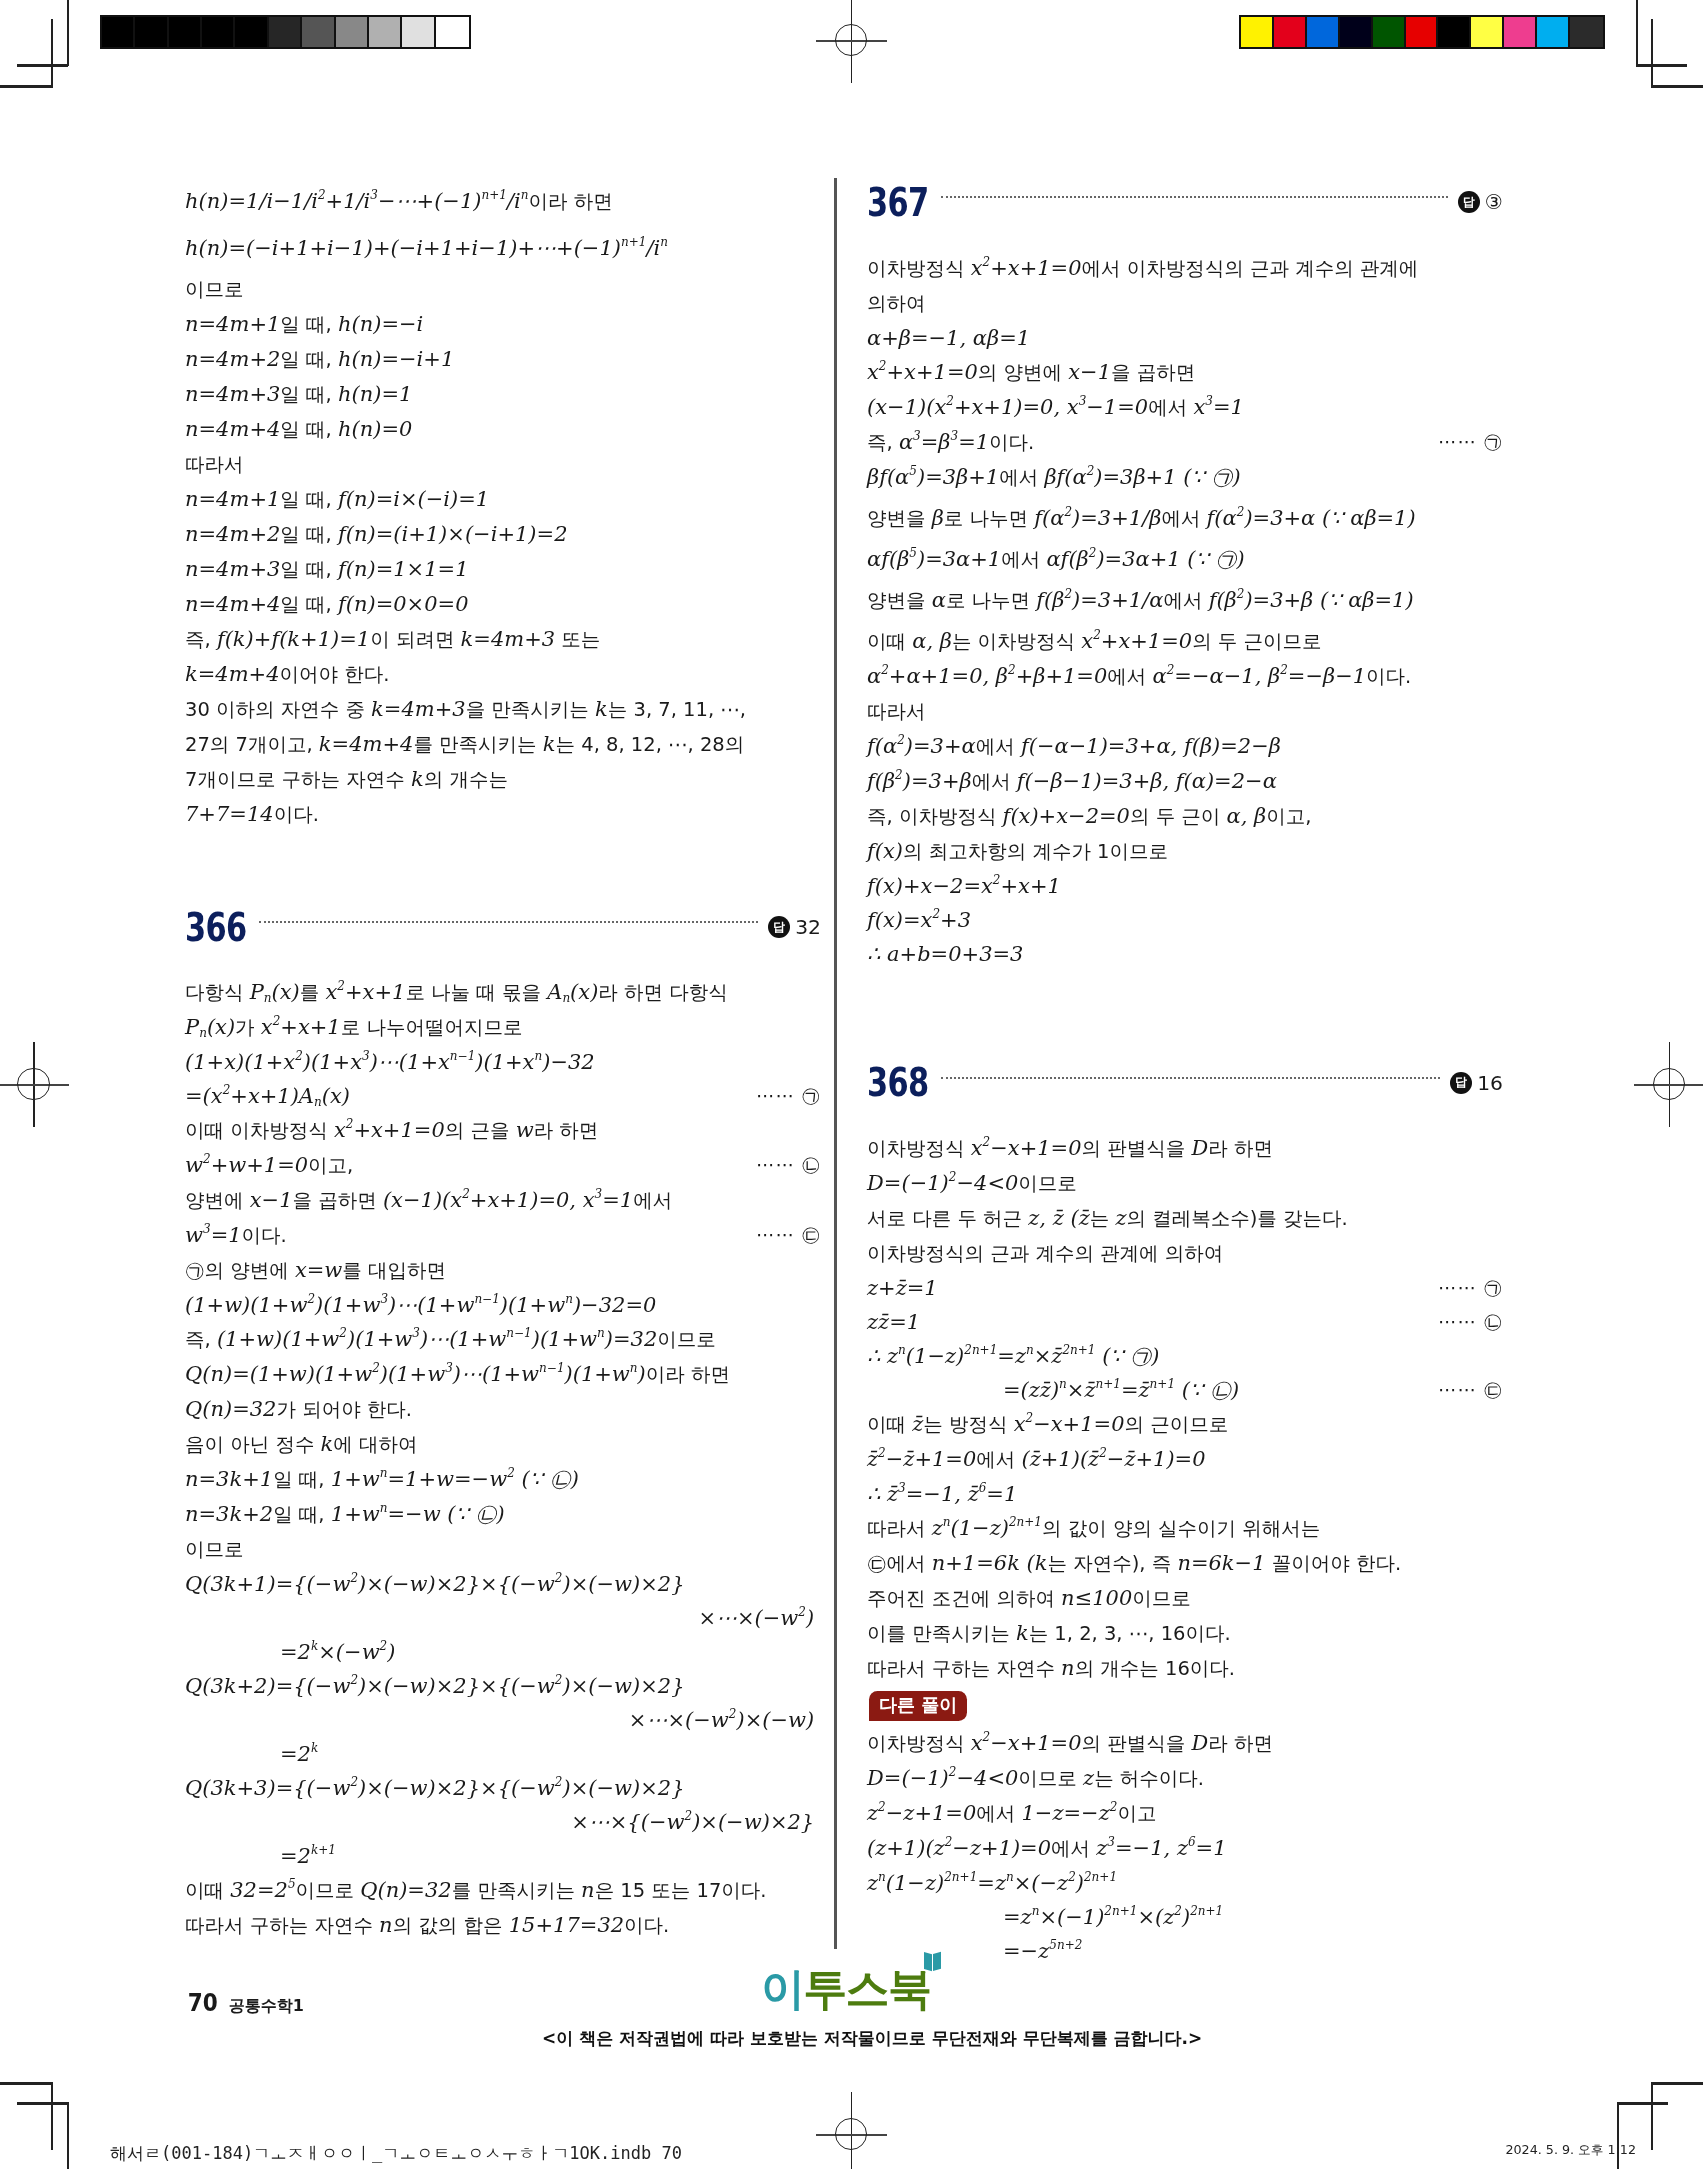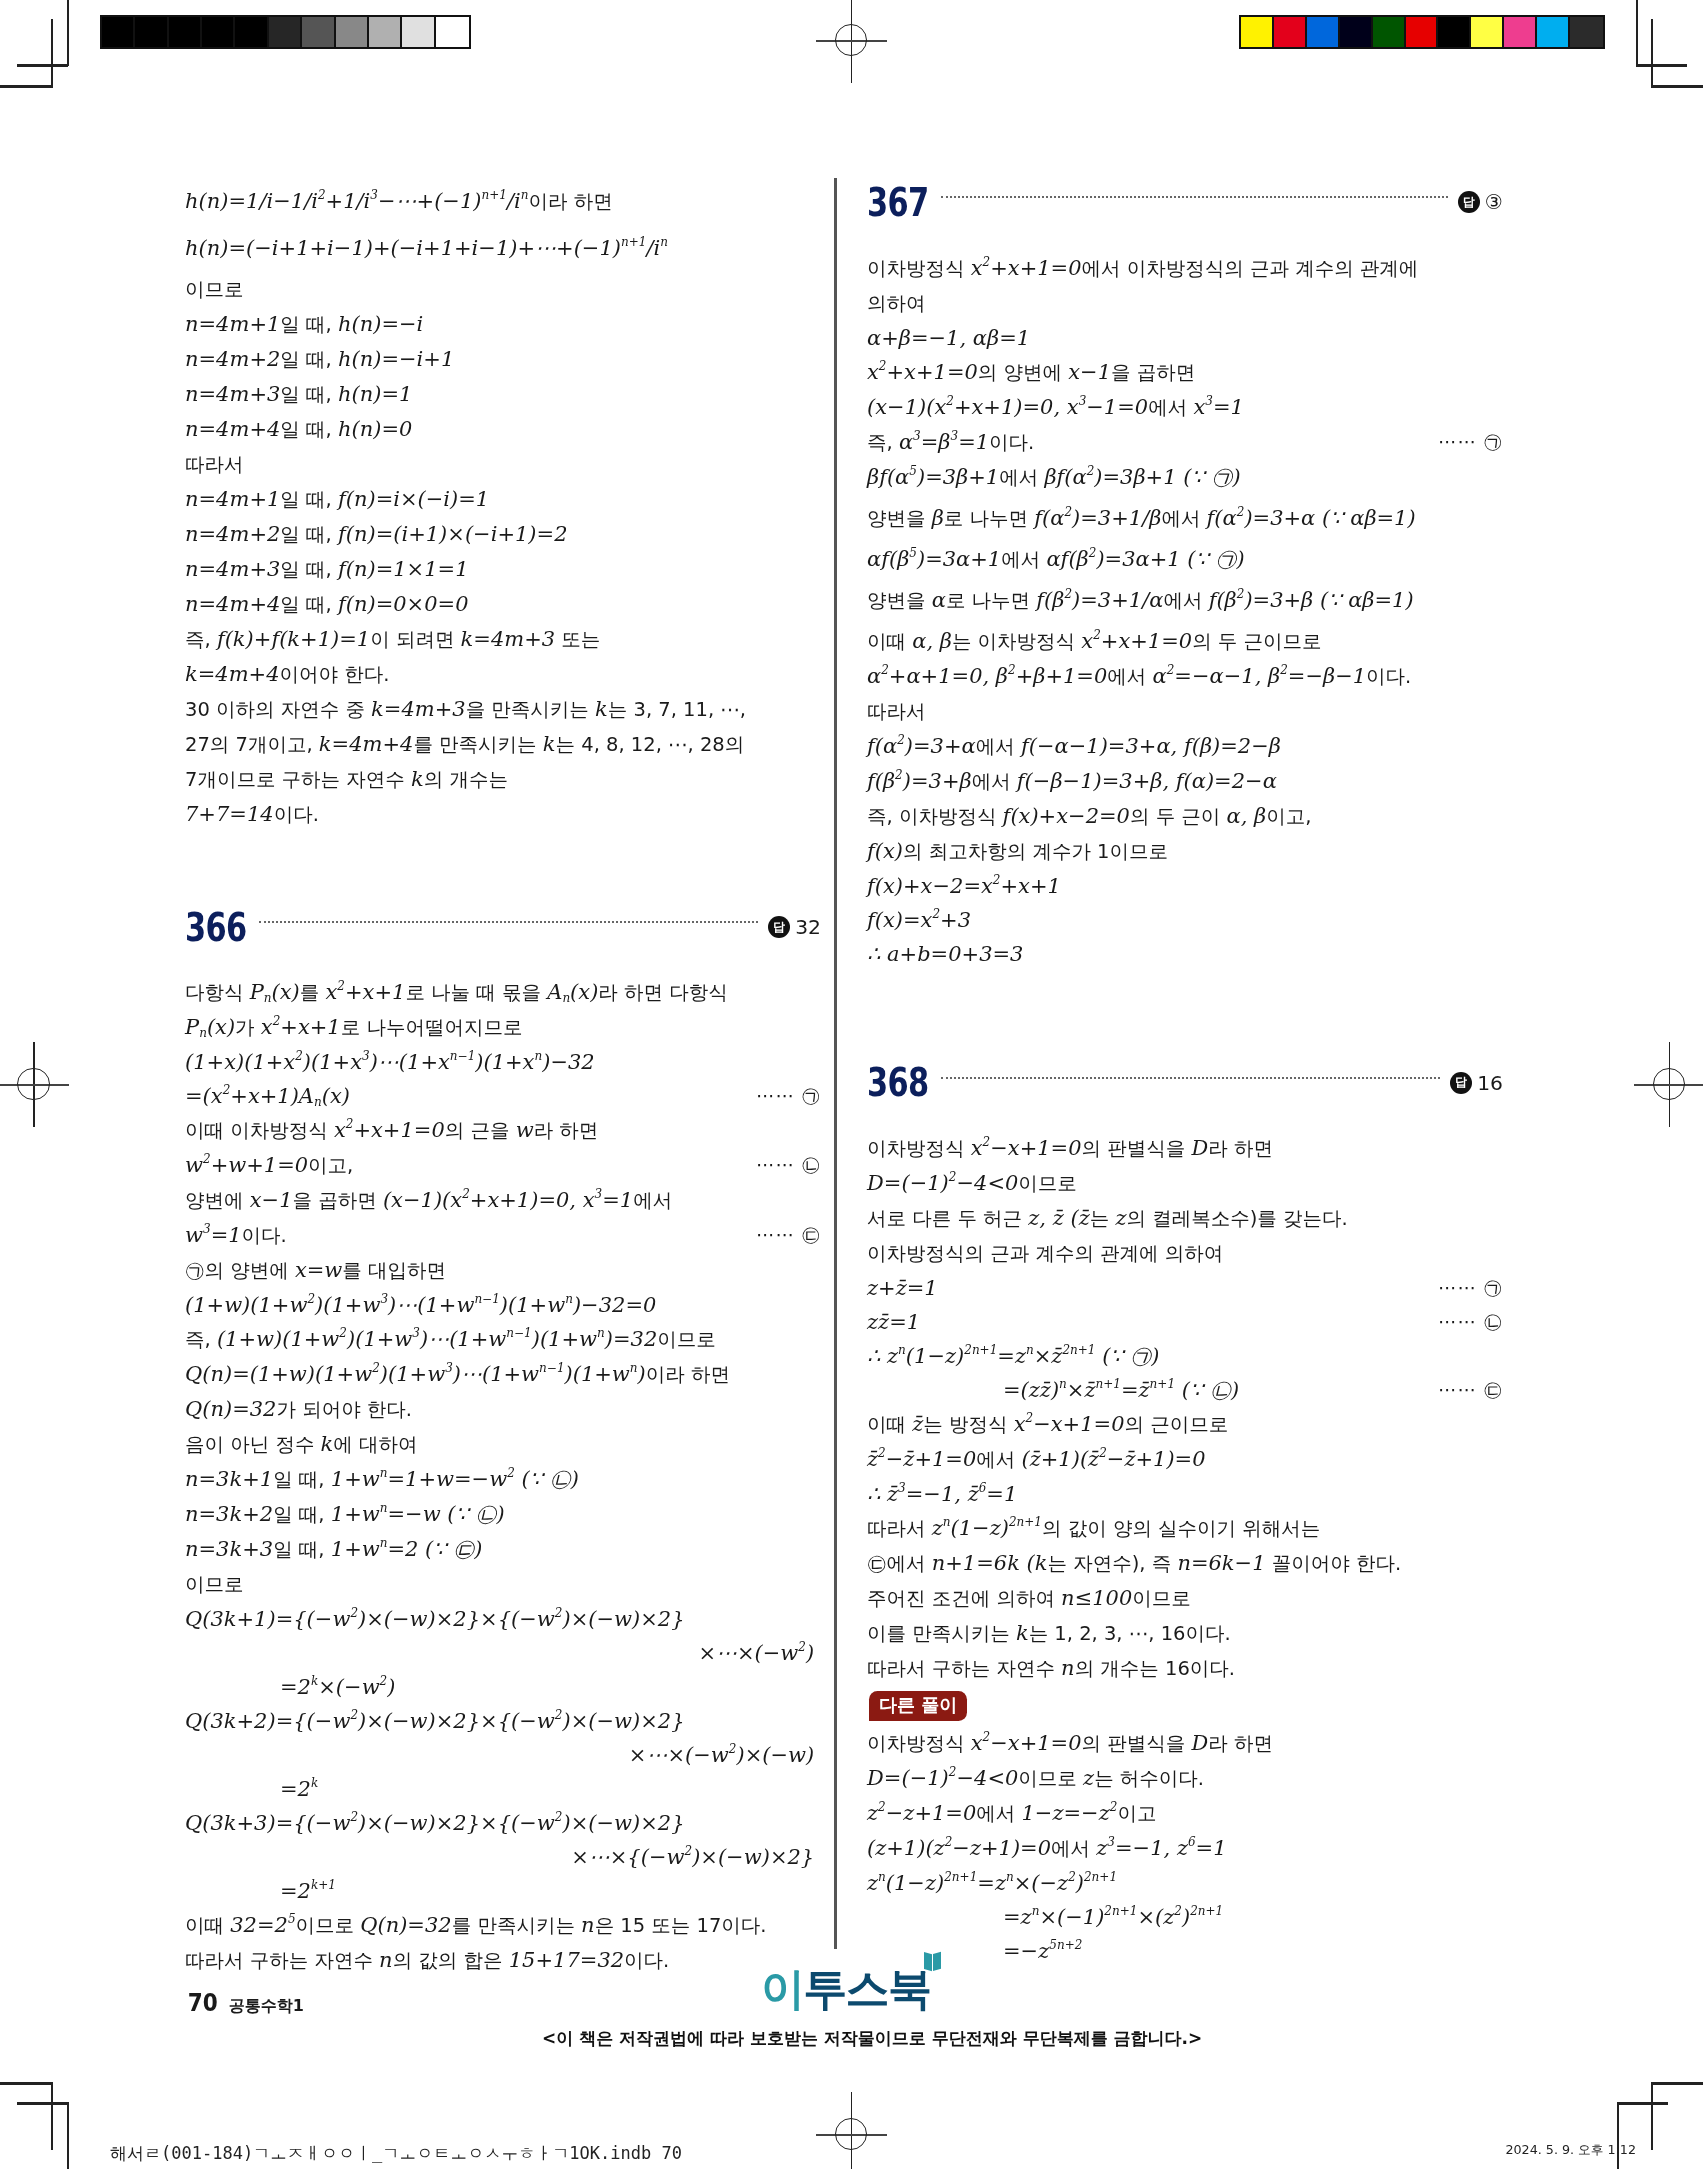--- a/index.html
+++ b/index.html
@@ -46,21 +46,21 @@
   .alt-badge { display: inline-block; background: #8b1a12; color: #fff; font-family: "DejaVu Sans", sans-serif;
                font-weight: bold; font-size: 18px; padding: 2.5px 10.2px 3.4px 10.2px; border-radius: 8.5px 8.5px 8.5px 0;
                margin: 5.1px 0 5.1px 1.7px; }
 
   .footer-page { position: absolute; left: 185px; top: 1987px; display: flex; align-items: baseline; }
   .footer-page .num { font-family: "DejaVu Sans", sans-serif; font-weight: bold; font-size: 25.4px; transform: scaleX(0.85); display: inline-block; }
   .footer-page .sub { font-family: "DejaVu Sans", sans-serif; font-weight: bold; font-size: 16px; margin-left: 8.5px; }
   .logo { position: absolute; left: 761px; top: 1960px; font-family: "DejaVu Sans", sans-serif; font-weight: bold;
           font-size: 44px; letter-spacing: -1.7px; }
   .logo .p1 { color: #2a9aa6; }
-  .logo .p2 { color: #0c4a6e; }
+  .logo .p2 { color: #4d7c0f; }
   .logo .book { position: absolute; right: -12px; top: -6.8px; width: 18.6px; height: 18.6px; }
   .logo .book i { position: absolute; top: 0; width: 7.6px; height: 17px; background: #2a9aa6; }
   .copyright { position: absolute; left: 542px; top: 2027px; font-family: "DejaVu Sans", sans-serif; font-weight: bold;
                font-size: 17px; color: #111; }
   .slug-left { position: absolute; left: 110px; top: 2142px; font-family: "DejaVu Sans Mono", monospace; font-size: 17px; color: #222; }
   .slug-right { position: absolute; right: 68px; top: 2142px; font-family: "DejaVu Sans", sans-serif; font-size: 12.7px; color: #222; }
 </style>
 </head>
 <body>
 
@@ -172,21 +172,20 @@
       <div class="line"><span class="k">양변에 </span><span style="font-style: italic;">x−1</span><span class="k">을 곱하면 </span><span style="font-style: italic;">(x−1)(x<sup>2</sup>+x+1)=0, x<sup>3</sup>=1</span><span class="k">에서</span></div>
       <div class="line"><span style="font-style: italic; margin-top: 48px;">w<sup>3</sup>=1</span><span class="k">이다.</span><span class="tag">⋯⋯ ㉢</span></div>
       <div class="line"><span class="k">㉠의 양변에 </span><span style="font-style: italic;">x=w</span><span class="k">를 대입하면</span></div>
       <div class="line"><span style="font-style: italic;">(1+w)(1+w<sup>2</sup>)(1+w<sup>3</sup>)⋯(1+w<sup>n−1</sup>)(1+w<sup>n</sup>)−32=0</span></div>
       <div class="line"><span class="k">즉, </span><span style="font-style: italic;">(1+w)(1+w<sup>2</sup>)(1+w<sup>3</sup>)⋯(1+w<sup>n−1</sup>)(1+w<sup>n</sup>)=32</span><span class="k">이므로</span></div>
       <div class="line"><span style="font-style: italic;">Q(n)=(1+w)(1+w<sup>2</sup>)(1+w<sup>3</sup>)⋯(1+w<sup>n−1</sup>)(1+w<sup>n</sup>)</span><span class="k">이라 하면</span></div>
       <div class="line"><span style="font-style: italic;">Q(n)=32</span><span class="k">가 되어야 한다.</span></div>
       <div class="line"><span class="k">음이 아닌 정수 </span><span style="font-style: italic;">k</span><span class="k">에 대하여</span></div>
       <div class="line"><span style="font-style: italic;">n=3k+1</span><span class="k">일 때, </span><span style="font-style: italic;">1+w<sup>n</sup>=1+w=−w<sup>2</sup> (∵ ㉡)</span></div>
       <div class="line"><span style="font-style: italic;">n=3k+2</span><span class="k">일 때, </span><span style="font-style: italic;">1+w<sup>n</sup>=−w (∵ ㉡)</span></div>
-      <div class="line"><span style="font-style: italic;">n=3k+3</span><span class="k">일 때, </span><span style="font-style: italic;">1+w<sup>n</sup>=2 (∵ ㉢)</span></div>
       <div class="line"><span class="k">이므로</span></div>
       <div class="line"><span style="font-style: italic;">Q(3k+1)={(−w<sup>2</sup>)×(−w)×2}×{(−w<sup>2</sup>)×(−w)×2}</span></div>
       <div class="line right"><span style="font-style: italic;">×⋯×(−w<sup>2</sup>)</span></div>
       <div class="line indent1"><span style="font-style: italic; margin-top: 36px;">=2<sup>k</sup>×(−w<sup>2</sup>)</span></div>
       <div class="line"><span style="font-style: italic;">Q(3k+2)={(−w<sup>2</sup>)×(−w)×2}×{(−w<sup>2</sup>)×(−w)×2}</span></div>
       <div class="line right"><span style="font-style: italic;">×⋯×(−w<sup>2</sup>)×(−w)</span></div>
       <div class="line indent1"><span style="font-style: italic;">=2<sup>k</sup></span></div>
       <div class="line"><span style="font-style: italic;">Q(3k+3)={(−w<sup>2</sup>)×(−w)×2}×{(−w<sup>2</sup>)×(−w)×2}</span></div>
       <div class="line right"><span style="font-style: italic;">×⋯×{(−w<sup>2</sup>)×(−w)×2}</span></div>
       <div class="line indent1"><span style="font-style: italic;">=2<sup>k+1</sup></span></div>

